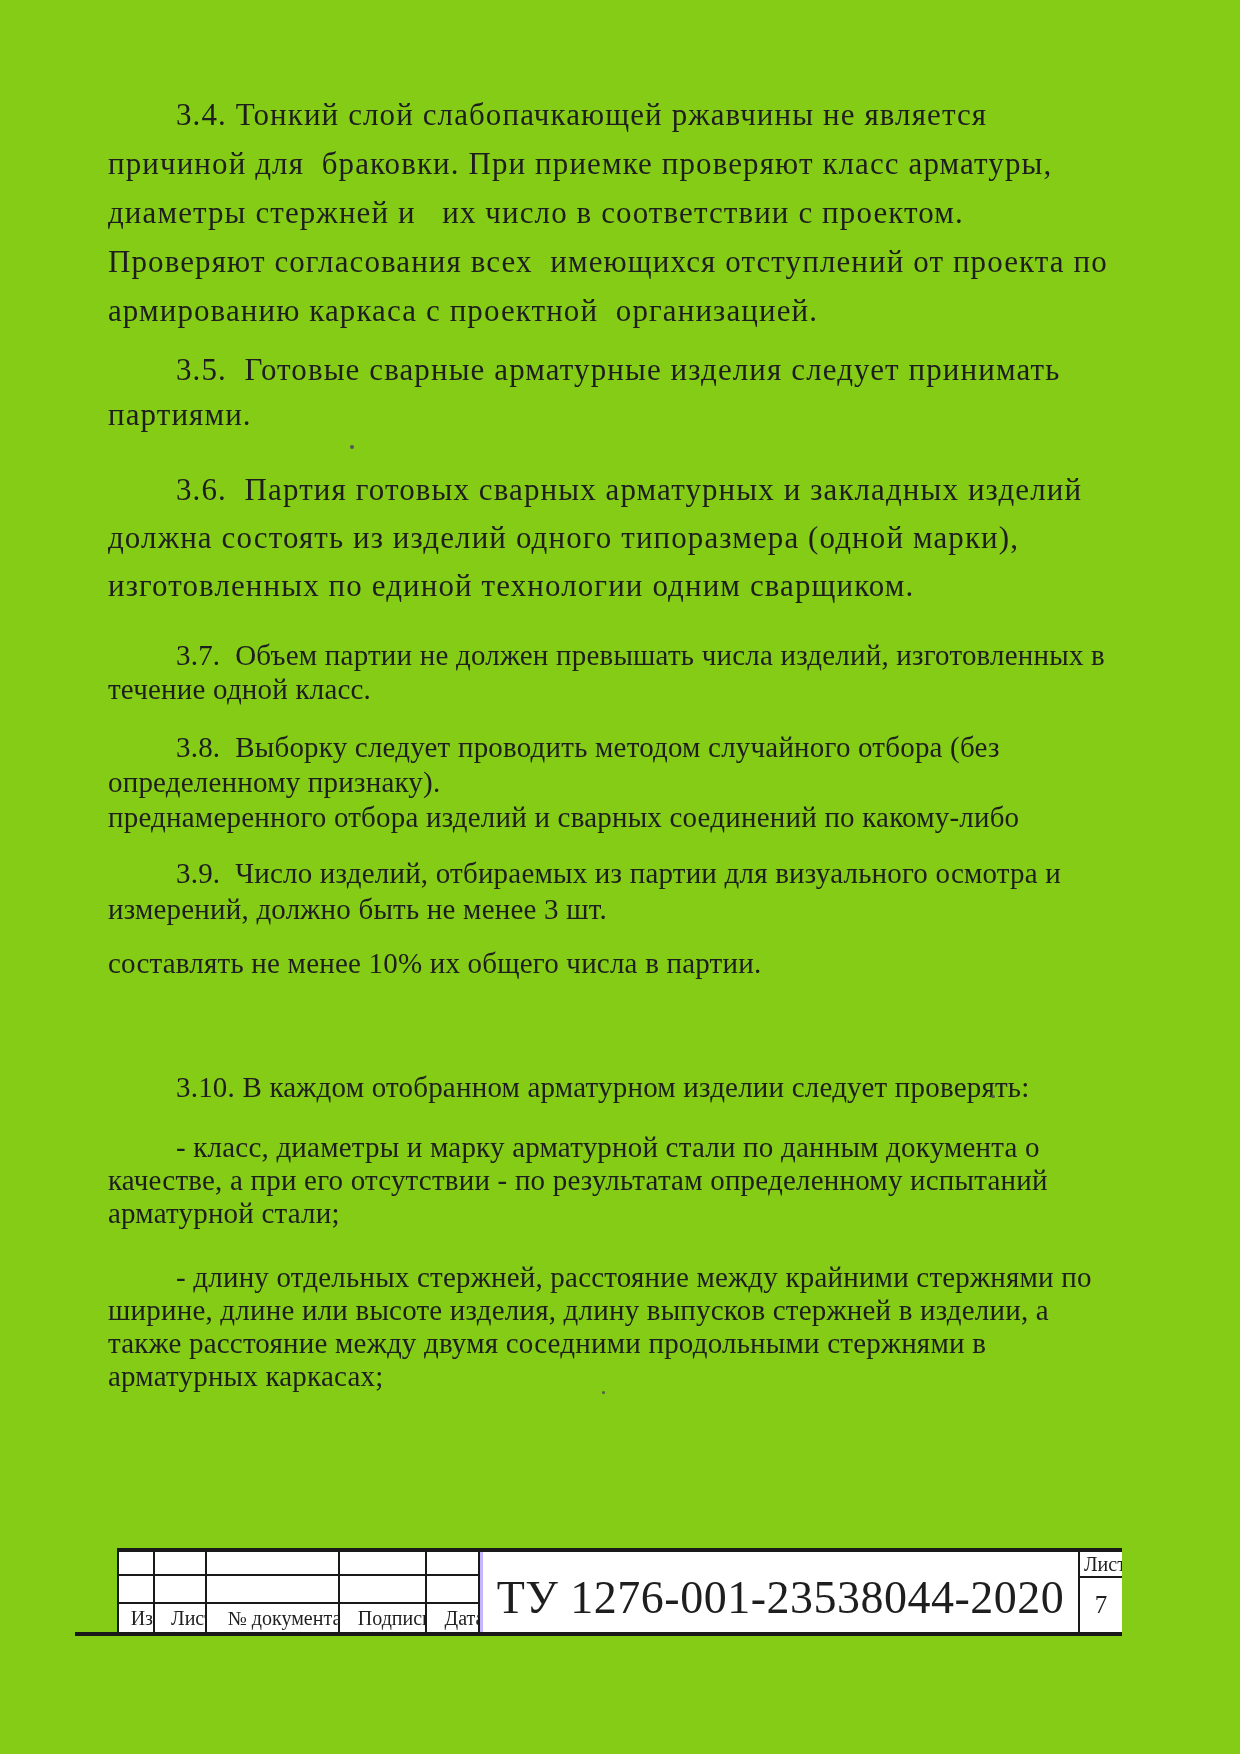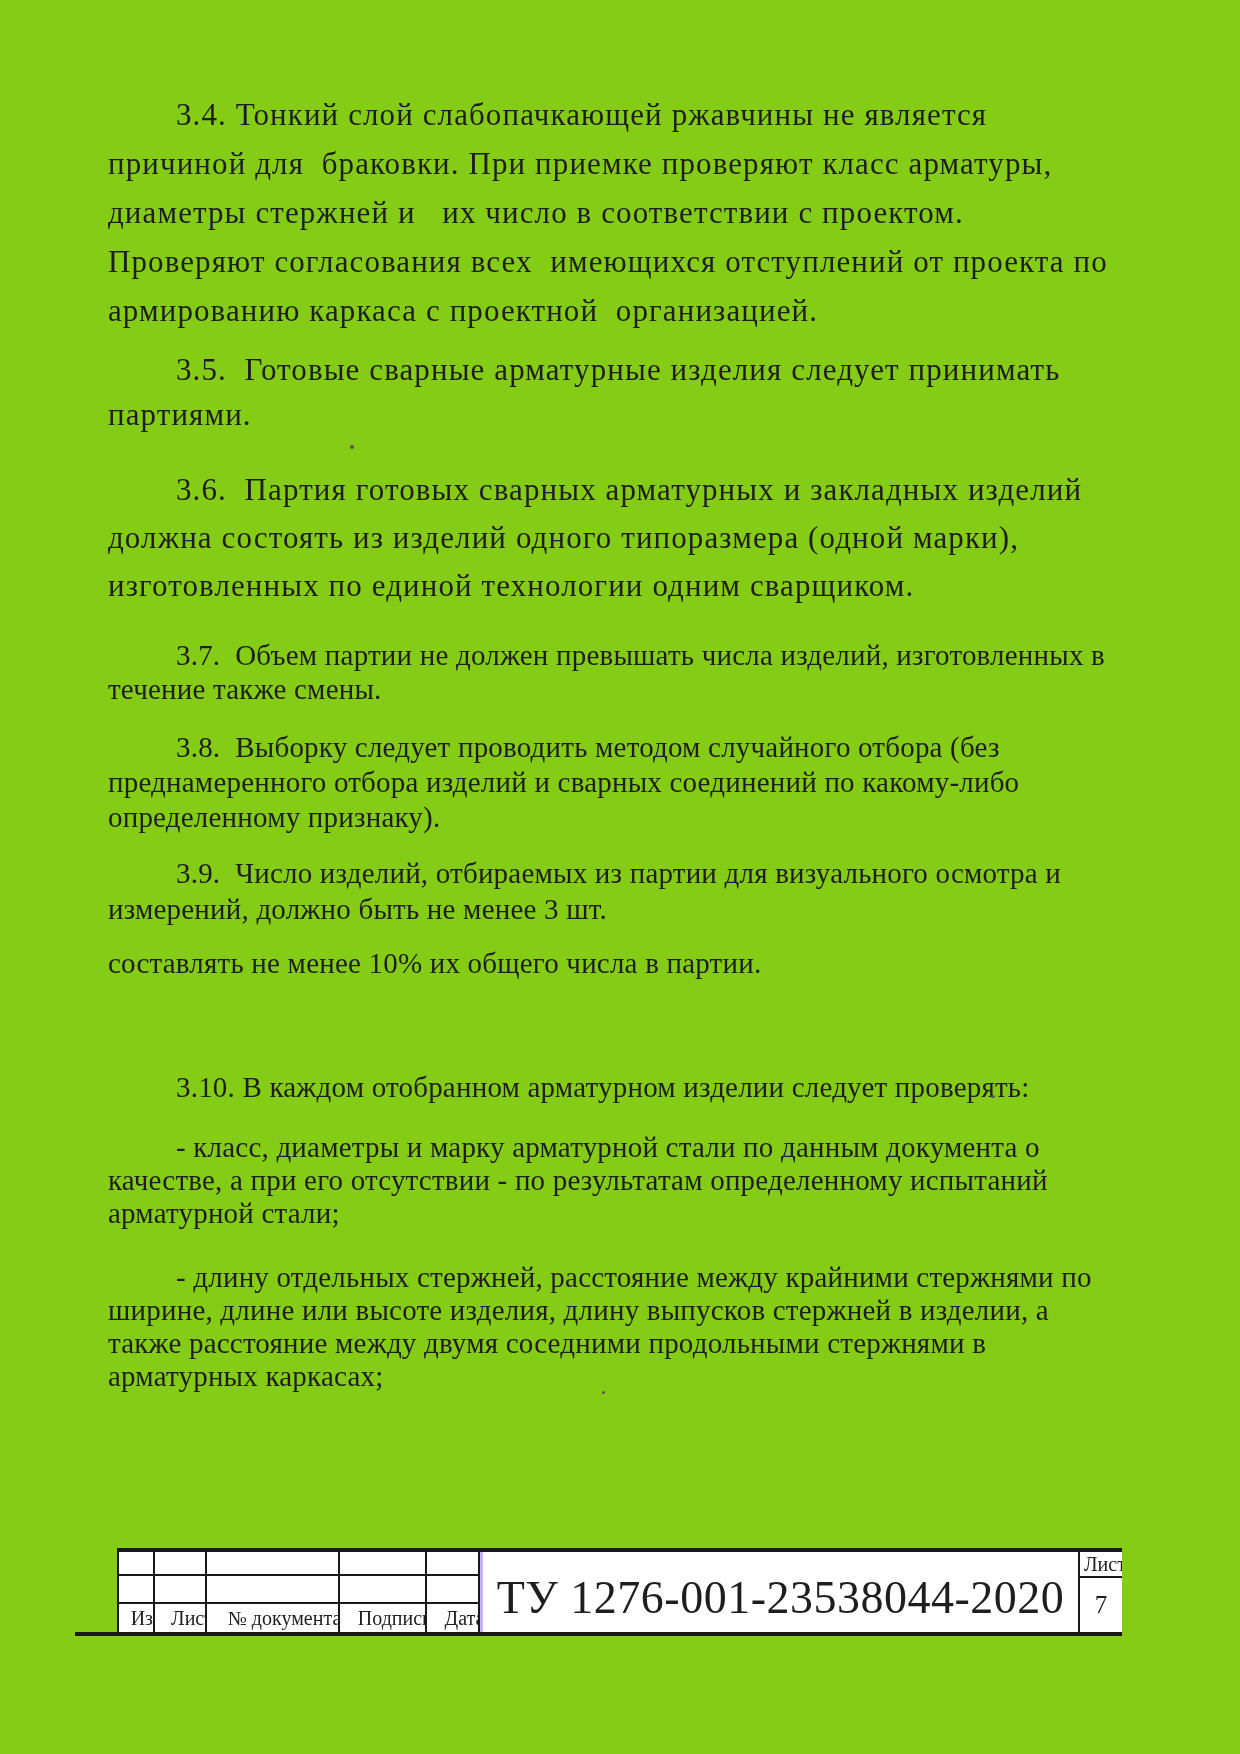--- a/index.html
+++ b/index.html
@@ -123,27 +123,27 @@
   </div>
 
   <div class="para sz-big" style="top:466px; --lh:48px">
     <div class="line first">3.6.  Партия готовых сварных арматурных и закладных изделий</div>
     <div class="line">должна состоять из изделий одного типоразмера (одной марки),</div>
     <div class="line">изготовленных по единой технологии одним сварщиком.</div>
   </div>
 
   <div class="para sz-norm" style="top:638px; --lh:34px">
     <div class="line first">3.7.  Объем партии не должен превышать числа изделий, изготовленных в</div>
-    <div class="line">течение также смены.</div>
+    <div class="line">течение одной класс.</div>
   </div>
 
   <div class="para sz-norm" style="top:730px; --lh:35px">
     <div class="line first">3.8.  Выборку следует проводить методом случайного отбора (без</div>
+    <div class="line">определенному признаку).</div>
     <div class="line">преднамеренного отбора изделий и сварных соединений по какому-либо</div>
-    <div class="line">определенному признаку).</div>
   </div>
 
   <div class="para sz-norm" style="top:855px; --lh:36px">
     <div class="line first">3.9.  Число изделий, отбираемых из партии для визуального осмотра и</div>
     <div class="line">измерений, должно быть не менее 3 шт.</div>
   </div>
 
   <div class="para sz-norm" style="top:946px; --lh:34px">
     <div class="line">составлять не менее 10% их общего числа в партии.</div>
   </div>

